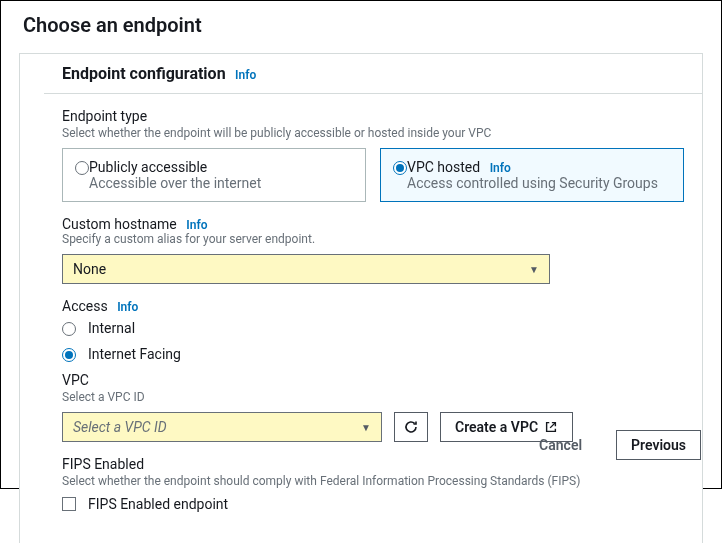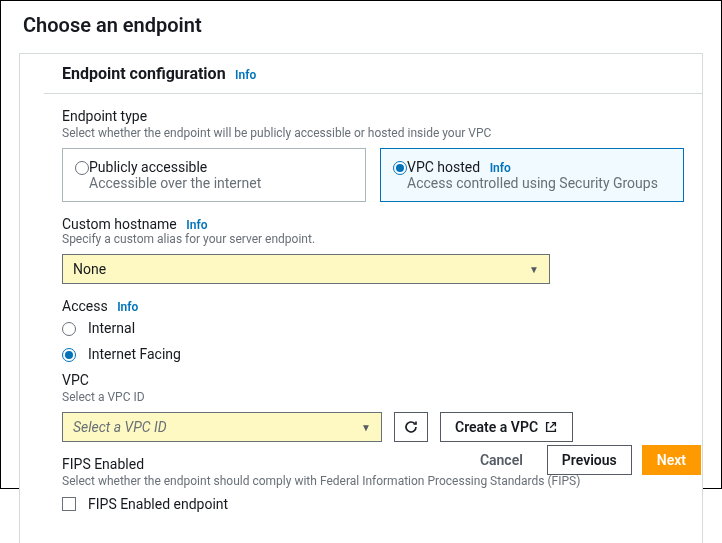--- a/index.html
+++ b/index.html
@@ -186,25 +186,25 @@
   .checkbox {
     width: 14px;
     height: 14px;
     border: 1px solid #687078;
     background: #fff;
     flex-shrink: 0;
     cursor: pointer;
   }
   .footer {
     position: absolute;
-    bottom: 1px;
+    bottom: 16px;
     right: 0;
     padding: 12px 20px;
     display: flex;
-    gap: 10px;
+    gap: 20px;
     align-items: flex-end;
   }
   .section-block { margin-bottom: 4px; }
 </style>
 </head>
 <body>
 
 <div class="page">
   <div class="page-header">
     <h1 class="page-title">Choose an endpoint</h1>
@@ -302,15 +302,14 @@
           <span>FIPS Enabled endpoint</span>
         </div>
       </div>
 
     </div>
   </div>
 
   <div class="footer">
     <div class="btn link">Cancel</div>
     <div class="btn">Previous</div>
-    <div class="btn primary">Next</div>
   </div>
 </div>
 
 </body></html>

